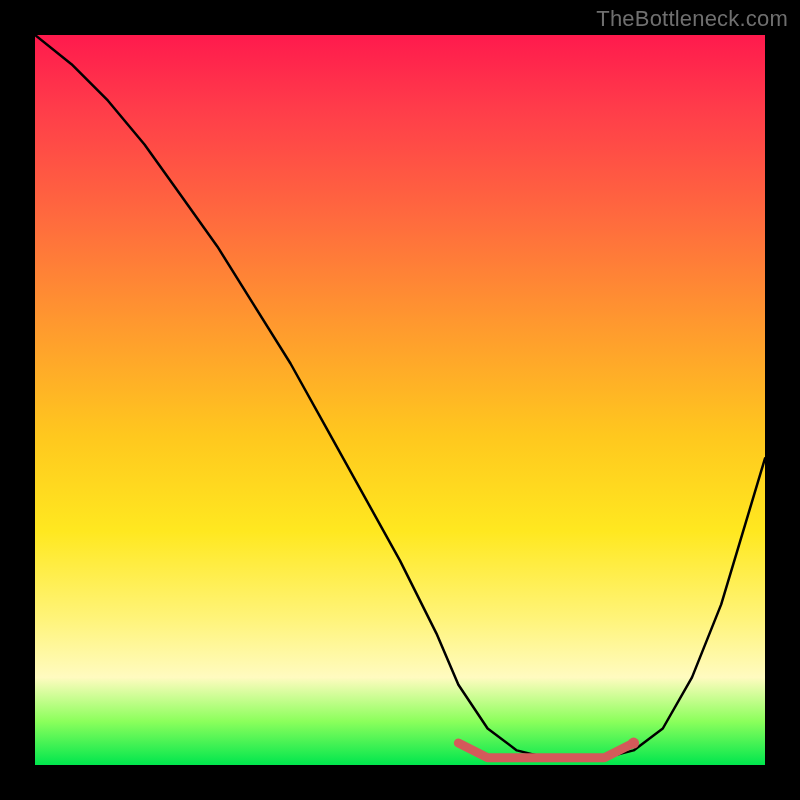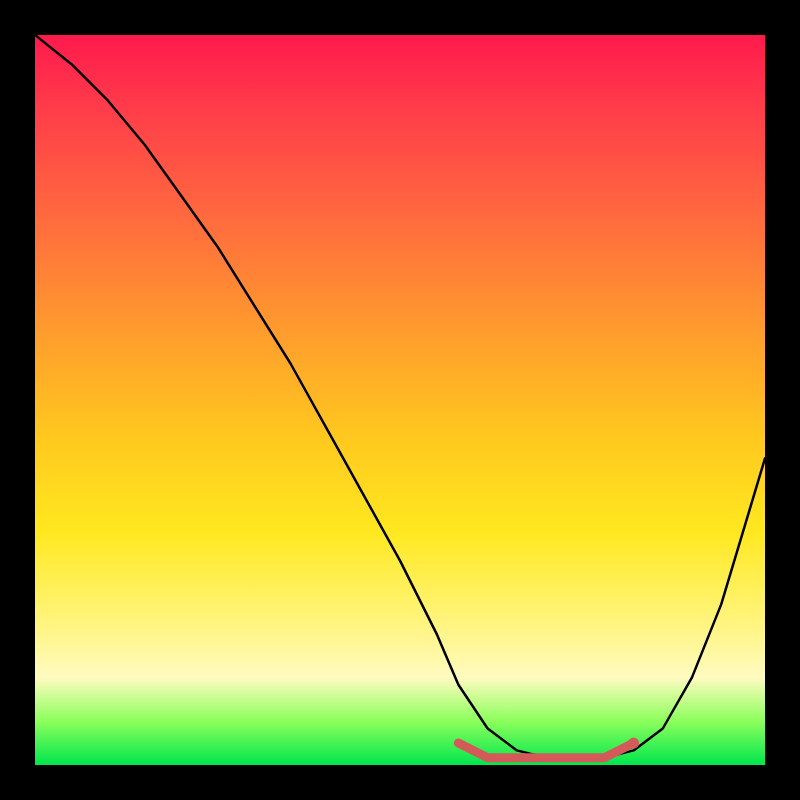--- a/index.html
+++ b/index.html
@@ -64,13 +64,14 @@
 <div class="frame">
 
   <div class="plot-area">
     <svg class="curve-svg" viewBox="0 0 730 730" preserveAspectRatio="none">
       <path id="curve-path" fill="none" stroke="#000000" stroke-width="2.5" stroke-linecap="round" stroke-linejoin="round" d="M0.0 0.0 L36.5 29.2 L73.0 65.7 L109.5 109.5 L146.0 160.6 L182.5 211.7 L219.0 270.1 L255.5 328.5 L292.0 394.2 L328.5 459.9 L365.0 525.6 L401.5 598.6 L423.4 649.7 L452.6 693.5 L481.8 715.4 L511.0 722.7 L540.2 722.7 L569.4 722.7 L598.6 715.4 L627.8 693.5 L657.0 642.4 L686.2 569.4 L730.0 423.4"></path>
       <path id="highlight-path" fill="none" stroke="#d45a5a" stroke-width="9" stroke-linecap="round" stroke-linejoin="round" d="M423.4 708.1 L452.6 722.7 L481.8 722.7 L511.0 722.7 L540.2 722.7 L569.4 722.7 L598.6 708.1"></path>
       <circle id="highlight-dot" r="5.5" fill="#d45a5a" cx="598.6" cy="708.1"></circle>
     </svg>
   </div>
 
+  <div class="watermark">TheBottleneck.com</div>
 </div>
 
 </body></html>

